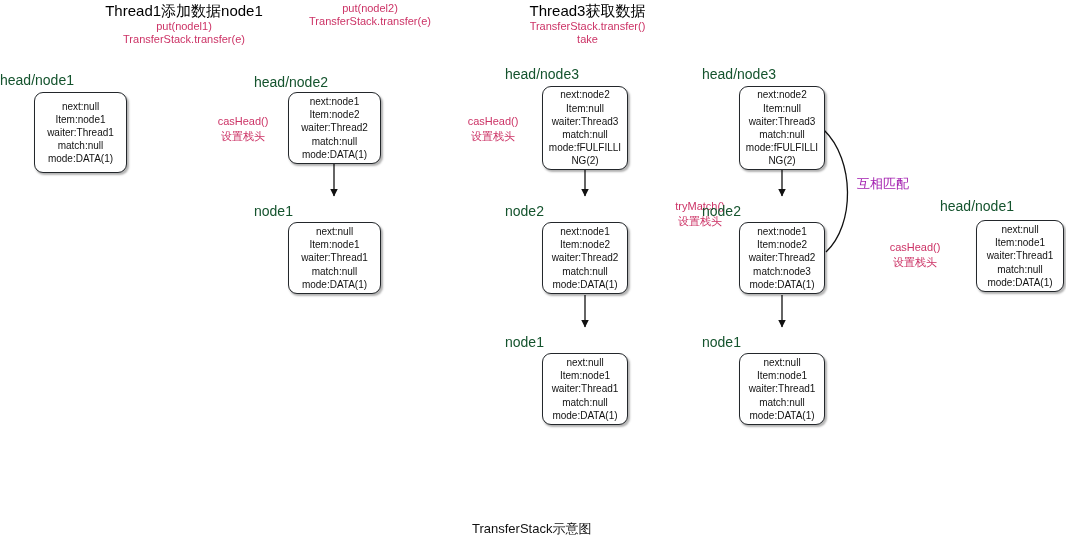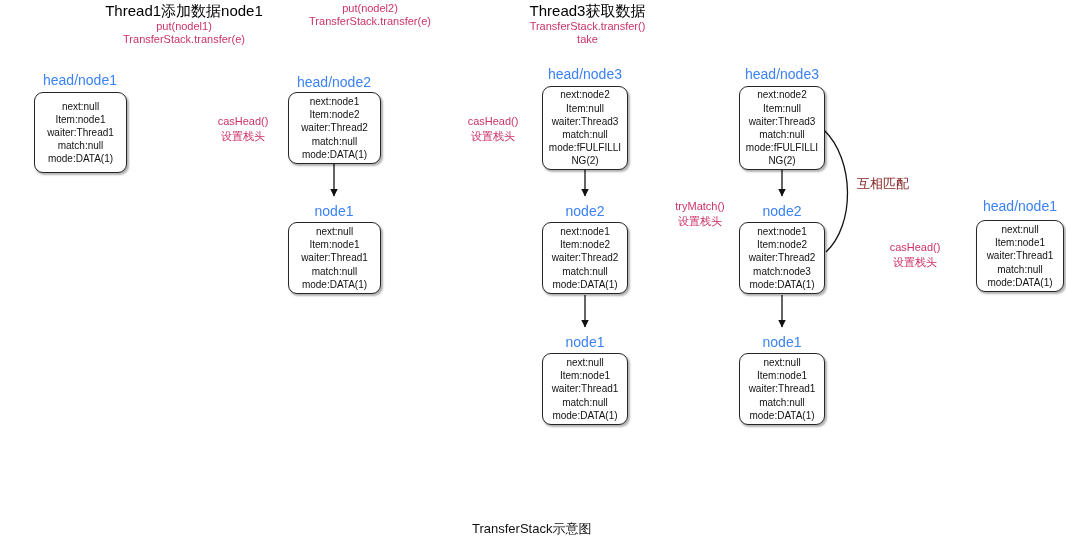--- a/index.html
+++ b/index.html
@@ -43,22 +43,21 @@
   .col-sub {
     font-size: 11px;
     color: #cc3366;
     white-space: nowrap;
   }
 
   
   .node-label {
     position: absolute;
     font-size: 14px;
-    color: #3b82f6;
-    text-align: center;
+    color: #14532d;
     white-space: nowrap;
   }
   .node-box {
     position: absolute;
     box-sizing: border-box;
     border: 1.4px solid #23272b;
     border-radius: 9px;
     background: #ffffff;
     box-shadow: 1.5px 2px 2px rgba(0,0,0,0.30);
     display: flex;
@@ -83,21 +82,21 @@
   .annot {
     position: absolute;
     color: #cc3366;
     font-size: 11px;
     line-height: 1.35;
     text-align: center;
     white-space: nowrap;
   }
   .cn-annot {
     position: absolute;
-    color: #7f1d1d;
+    color: #a21caf;
     font-size: 13px;
     white-space: nowrap;
   }
 
   
   .caption {
     position: absolute;
     font-size: 13px;
     color: #111111;
     white-space: nowrap;

